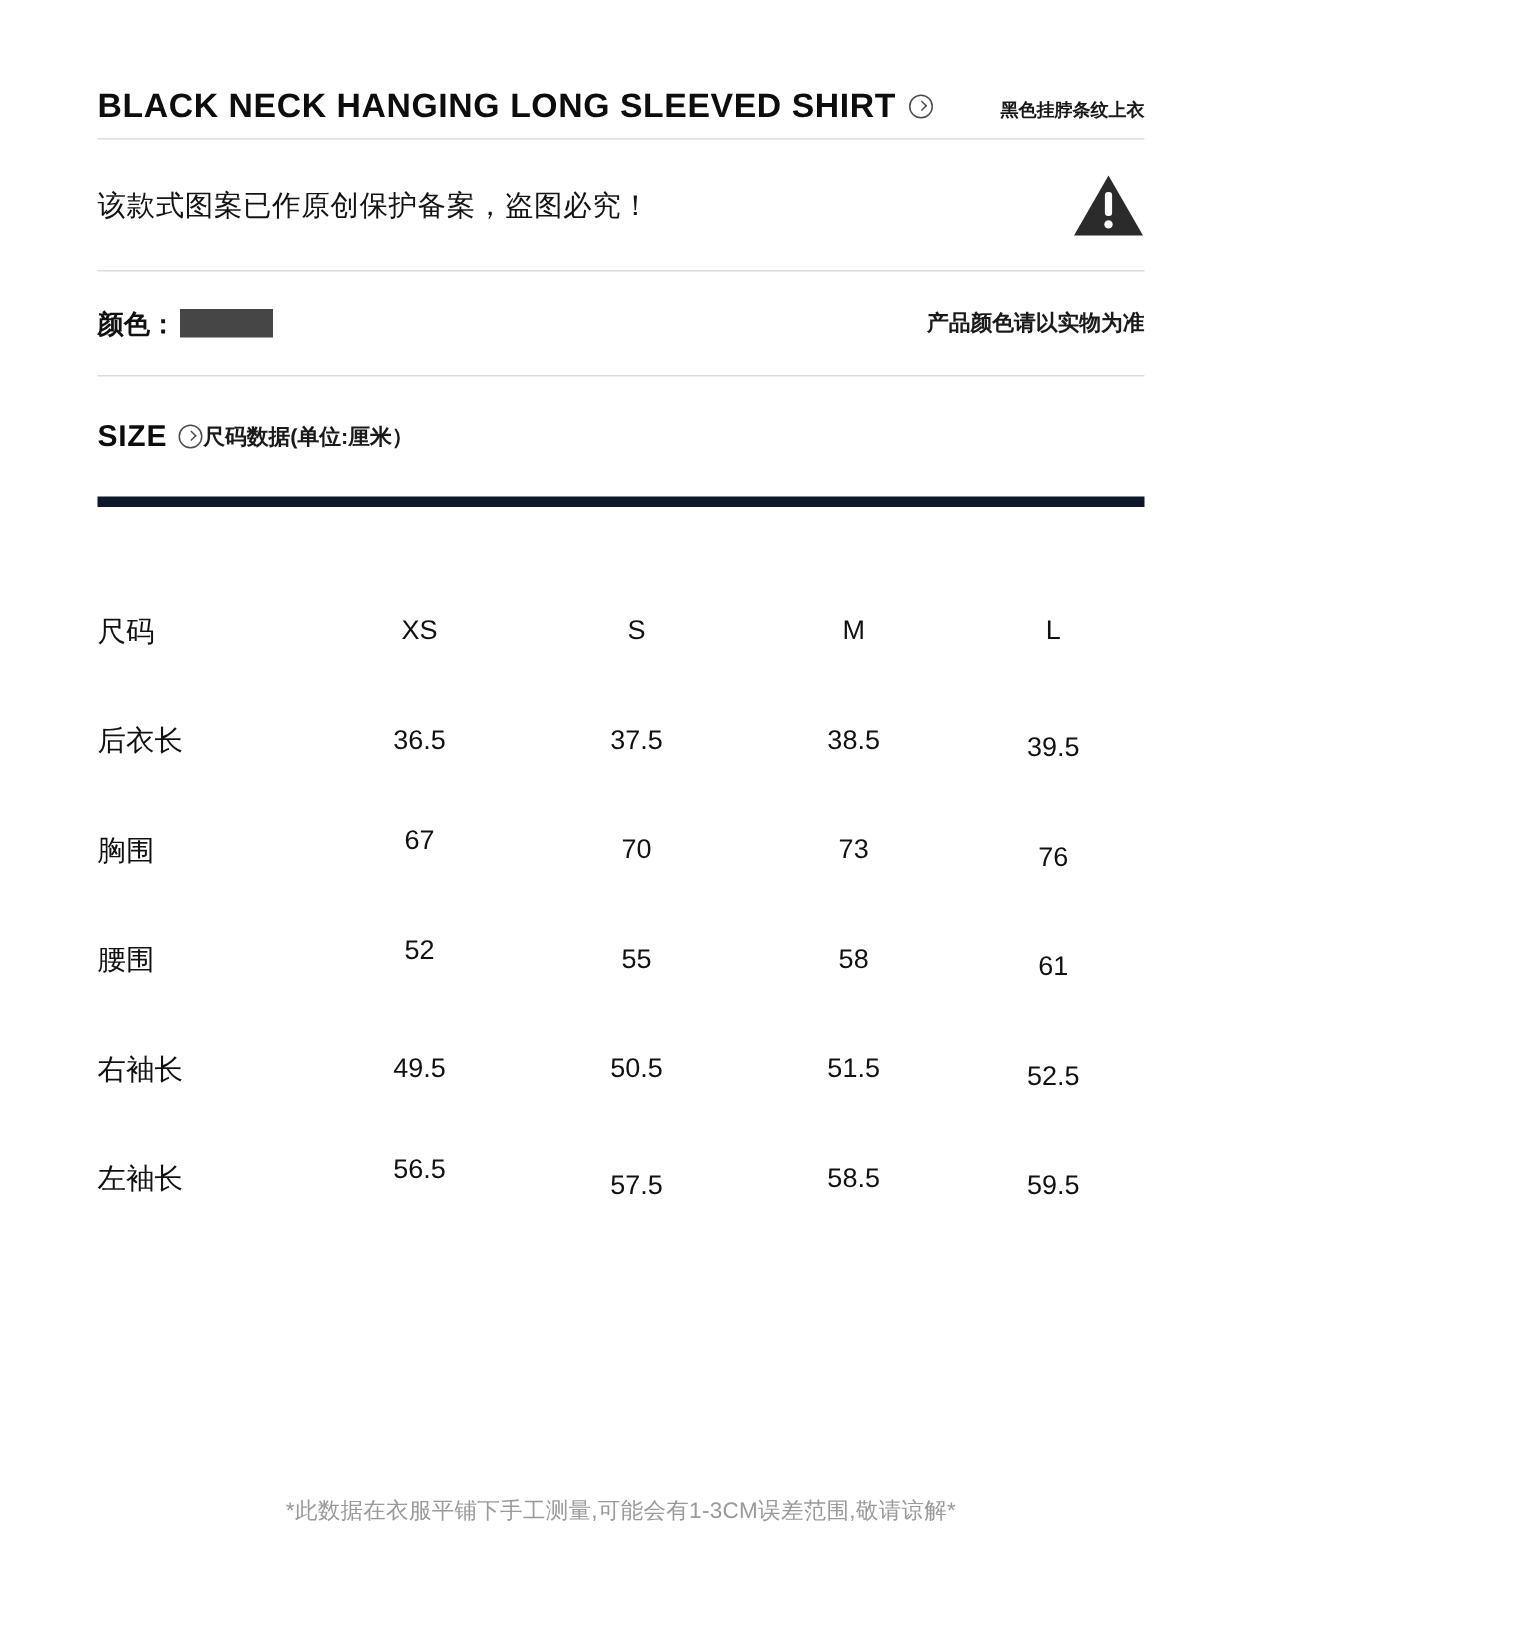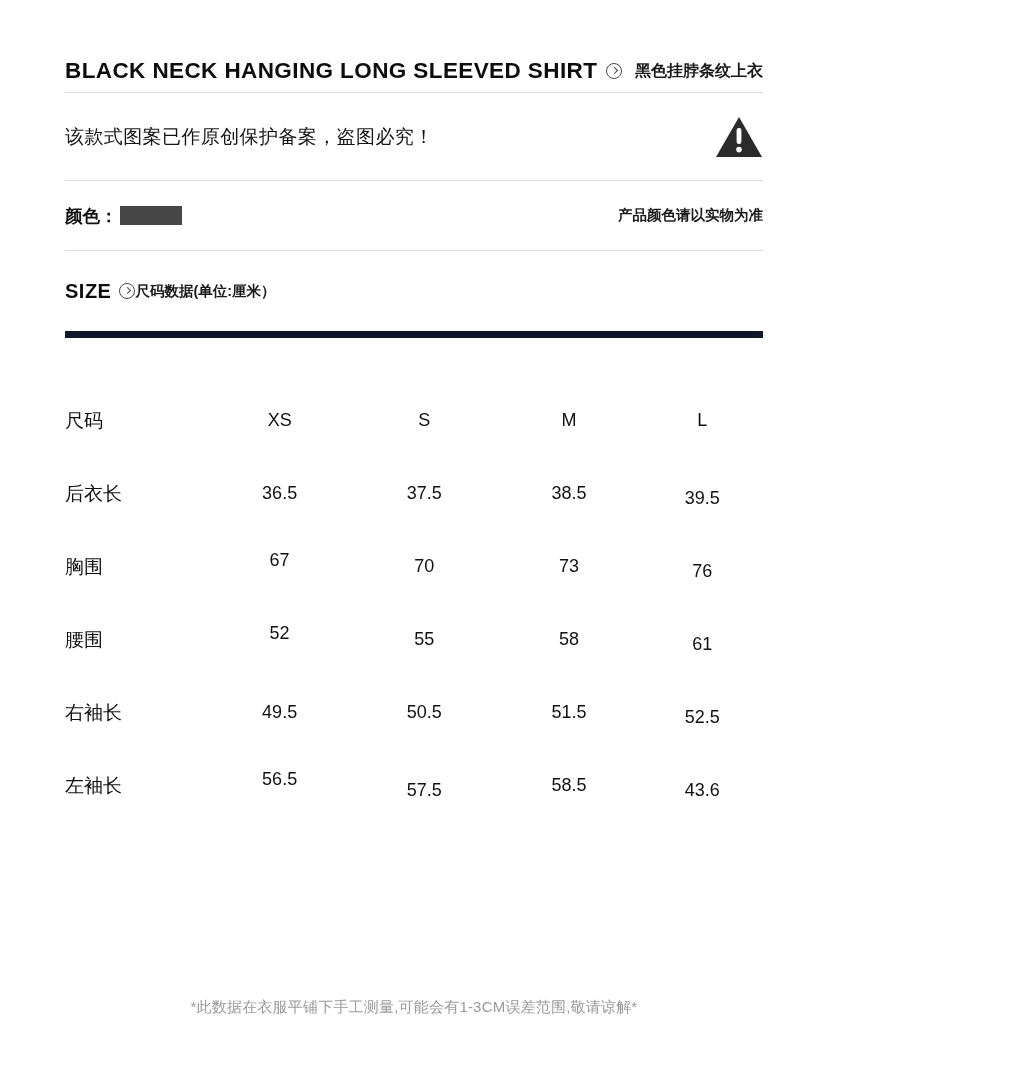--- a/index.html
+++ b/index.html
@@ -59,21 +59,21 @@
   .chev::after {
     content: "";
     position: absolute;
     left: 4.6px; top: 4.2px;
     width: 4.2px; height: 4.2px;
     border-top: 1.4px solid #4a4a4a;
     border-right: 1.4px solid #4a4a4a;
     transform: rotate(45deg);
   }
   .title-right {
-    font-size: 16px;
+    font-size: 12px;
     font-weight: bold;
     color: #1a1a1a;
     white-space: nowrap;
     padding-bottom: 2px;
   }
 
   
   .notice-row {
     display: flex;
     align-items: center;
@@ -282,21 +282,21 @@
             <td class="cell">49.5</td>
             <td class="cell">50.5</td>
             <td class="cell">51.5</td>
             <td class="cell off-dn">52.5</td>
           </tr>
           <tr>
             <td class="rowhead">左袖长</td>
             <td class="cell off-up">56.5</td>
             <td class="cell off-dn">57.5</td>
             <td class="cell">58.5</td>
-            <td class="cell off-dn">43.6</td>
+            <td class="cell off-dn">59.5</td>
           </tr>
         </tbody>
       </table>
     </div>
   </div>
 
   <div class="footnote">*此数据在衣服平铺下手工测量,可能会有1-3CM误差范围,敬请谅解*</div>
 </div>
 
 </body></html>

